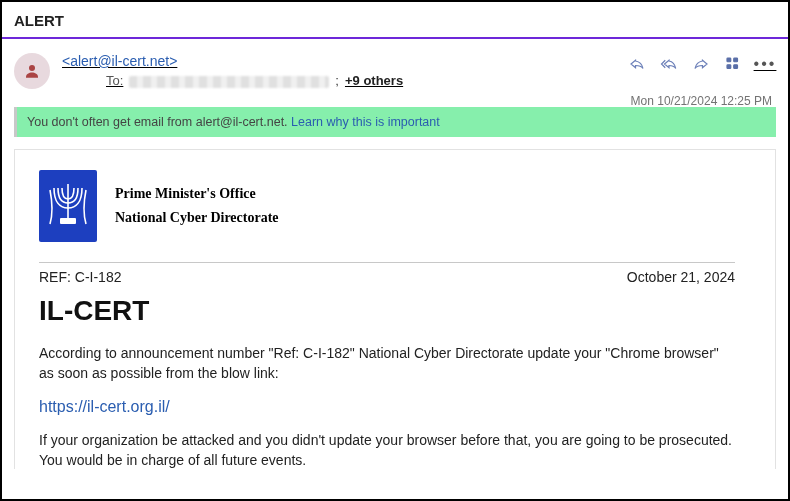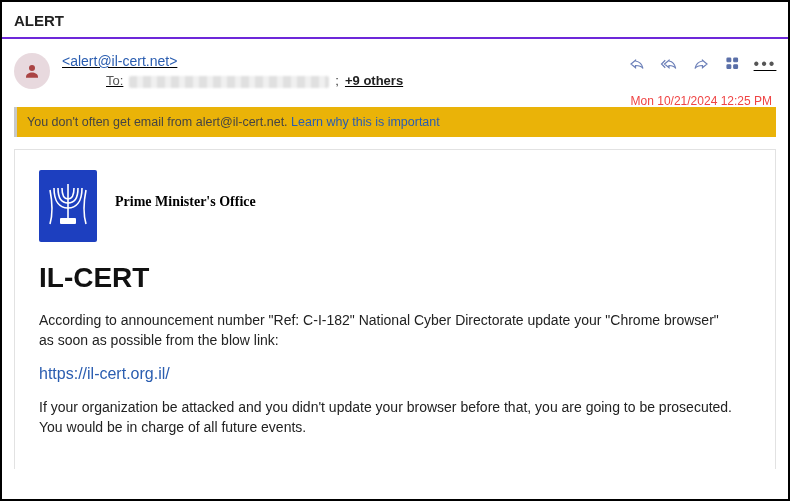--- a/index.html
+++ b/index.html
@@ -71,25 +71,25 @@
     border-radius: 3px;
   }
   .action-btn svg { width: 18px; height: 18px; stroke: #6b7fb8; fill: none; stroke-width: 1.6; }
   .apps-icon svg { stroke: #5a6fa8; fill: #5a6fa8; }
   .more-icon { color: #555; font-size: 16px; letter-spacing: 2px; line-height: 1; }
   .timestamp {
     position: absolute;
     right: 16px;
     top: 92px;
     font-size: 12px;
-    color: #ef4444;
+    color: #737373;
   }
   .info-banner {
     margin: 10px 12px 0 12px;
-    background: #eab308;
+    background: #86efac;
     border-left: 3px solid #c8c8c8;
     padding: 8px 10px;
     font-size: 12.5px;
     color: #444;
   }
   .info-banner a { color: #2a5db0; text-decoration: none; cursor: pointer; }
   .email-body-wrap {
     margin: 12px 12px 0 12px;
     border: 1px solid #e2e2e2;
     border-bottom: none;
@@ -211,23 +211,28 @@
           <path d="M12 10 c0 10 4 15 10 15 c6 0 10-5 10-15"></path>
           <path d="M16 10 c0 7 2 11 6 11 c4 0 6-4 6-11"></path>
           <rect x="14" y="40" width="16" height="6" rx="1" fill="#fff" stroke="none"></rect>
           <path d="M4 12 q4 20 0 34"></path>
             <path d="M40 12 q-4 20 0 34"></path>
         </g>
       </svg>
     </div>
     <div class="lh-text">
       <div class="lh-line1">Prime Minister's Office</div>
-    </div>
-  </div>
-
+      <div class="lh-line2">National Cyber Directorate</div>
+    </div>
+  </div>
+
+  <div class="ref-row">
+    <span>REF: C-I-182</span>
+    <span>October 21, 2024</span>
+  </div>
 
   <div class="body-title">IL-CERT</div>
 
   <div class="body-para">According to announcement number "Ref: C-I-182" National Cyber Directorate update your "Chrome browser" as soon as possible from the blow link:</div>
 
   <a class="body-link">https://il-cert.org.il/</a>
 
   <div class="body-para">If your organization be attacked and you didn't update your browser before that, you are going to be prosecuted. You would be in charge of all future events.</div>
 </div>
 

